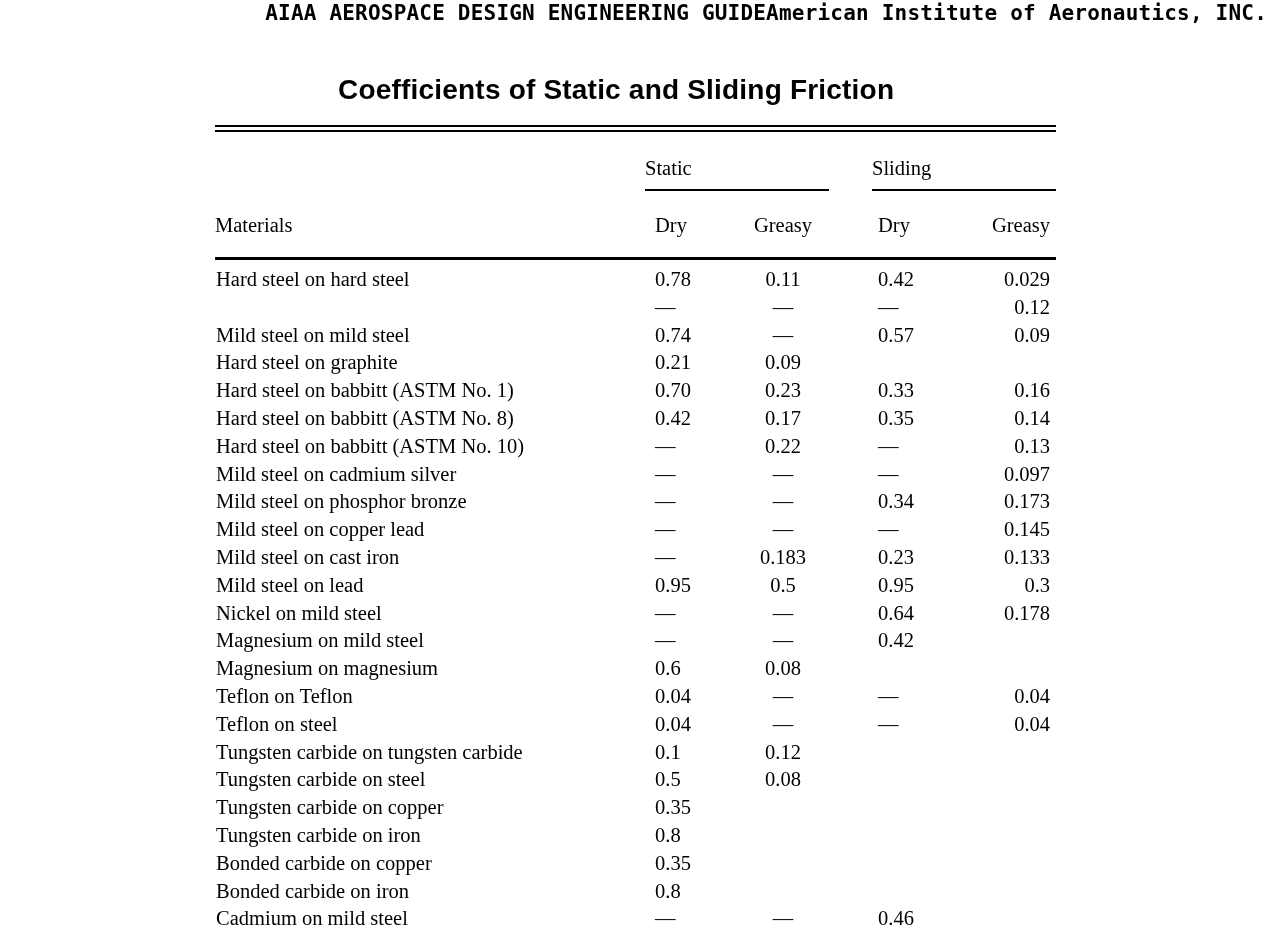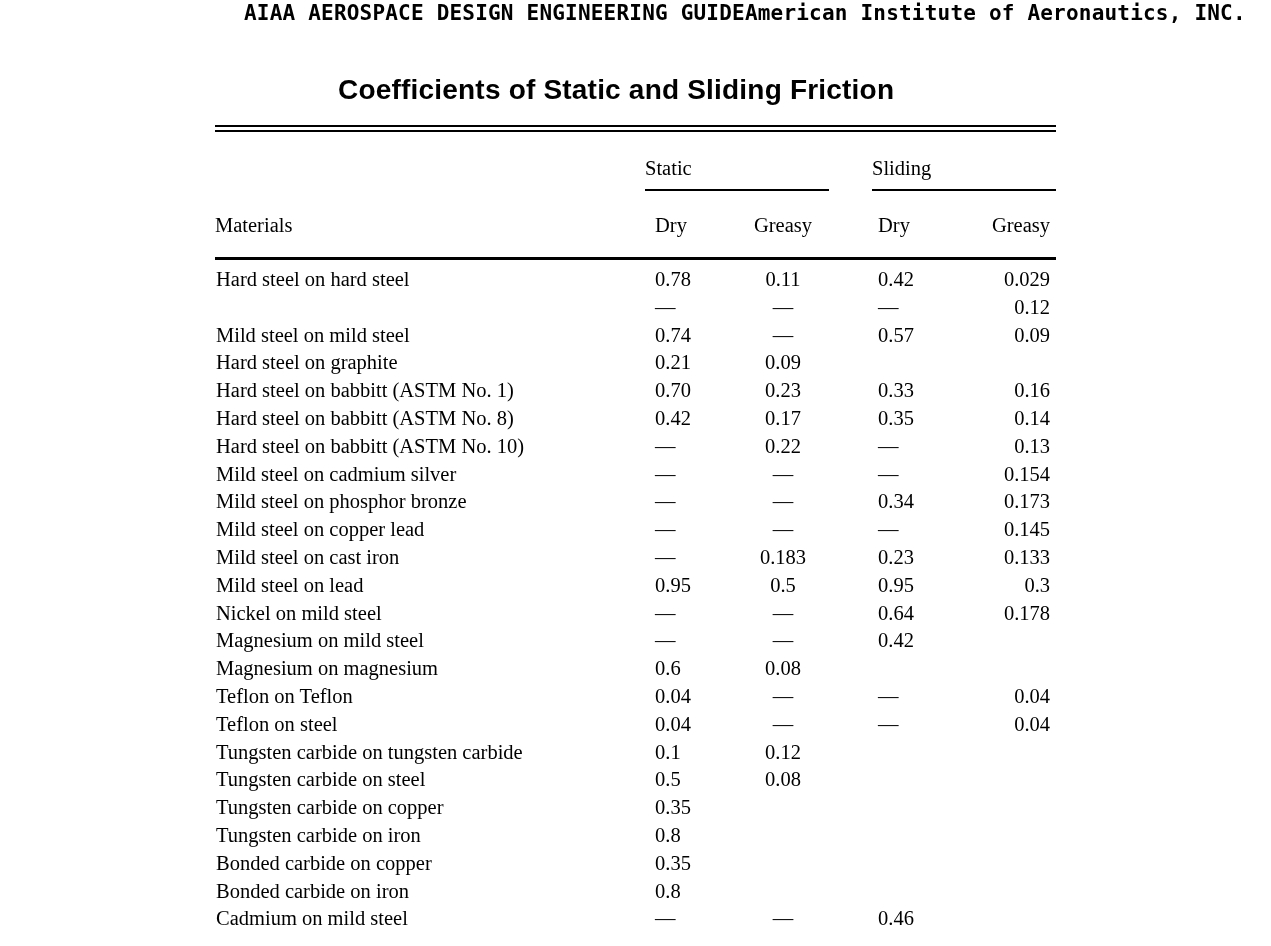--- a/index.html
+++ b/index.html
@@ -15,21 +15,21 @@
     background: #ffffff;
     overflow: hidden;
     font-family: "Liberation Serif", serif;
   }
   .page-header {
     position: absolute;
     left: 244px;
     top: 1px;
     width: 1023px;
     display: flex;
-    justify-content: flex-start;
+    justify-content: flex-end;
     font-family: "DejaVu Sans Mono", monospace;
     font-weight: 700;
     font-size: 21px;
     white-space: nowrap;
     letter-spacing: 0.2px;
   }
   .title {
     position: absolute;
     left: 322px;
     top: 58px;
@@ -198,21 +198,21 @@
             <td></td>
             <td class="a-ld">—</td>
             <td class="a-lg">0.13</td>
           </tr>
           <tr>
             <td class="a-mat">Mild steel on cadmium silver</td>
             <td class="a-sd">—</td>
             <td class="a-sg">—</td>
             <td></td>
             <td class="a-ld">—</td>
-            <td class="a-lg">0.154</td>
+            <td class="a-lg">0.097</td>
           </tr>
           <tr>
             <td class="a-mat">Mild steel on phosphor bronze</td>
             <td class="a-sd">—</td>
             <td class="a-sg">—</td>
             <td></td>
             <td class="a-ld">0.34</td>
             <td class="a-lg">0.173</td>
           </tr>
           <tr>

